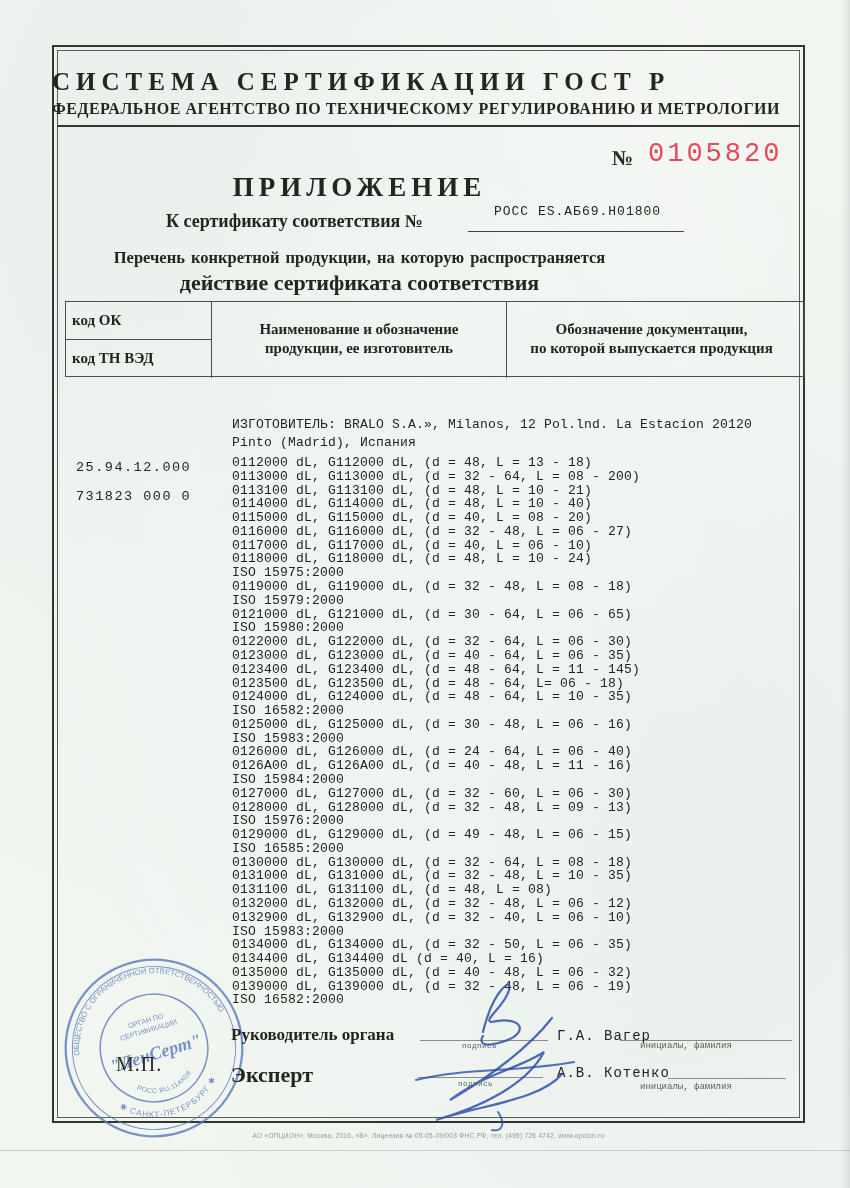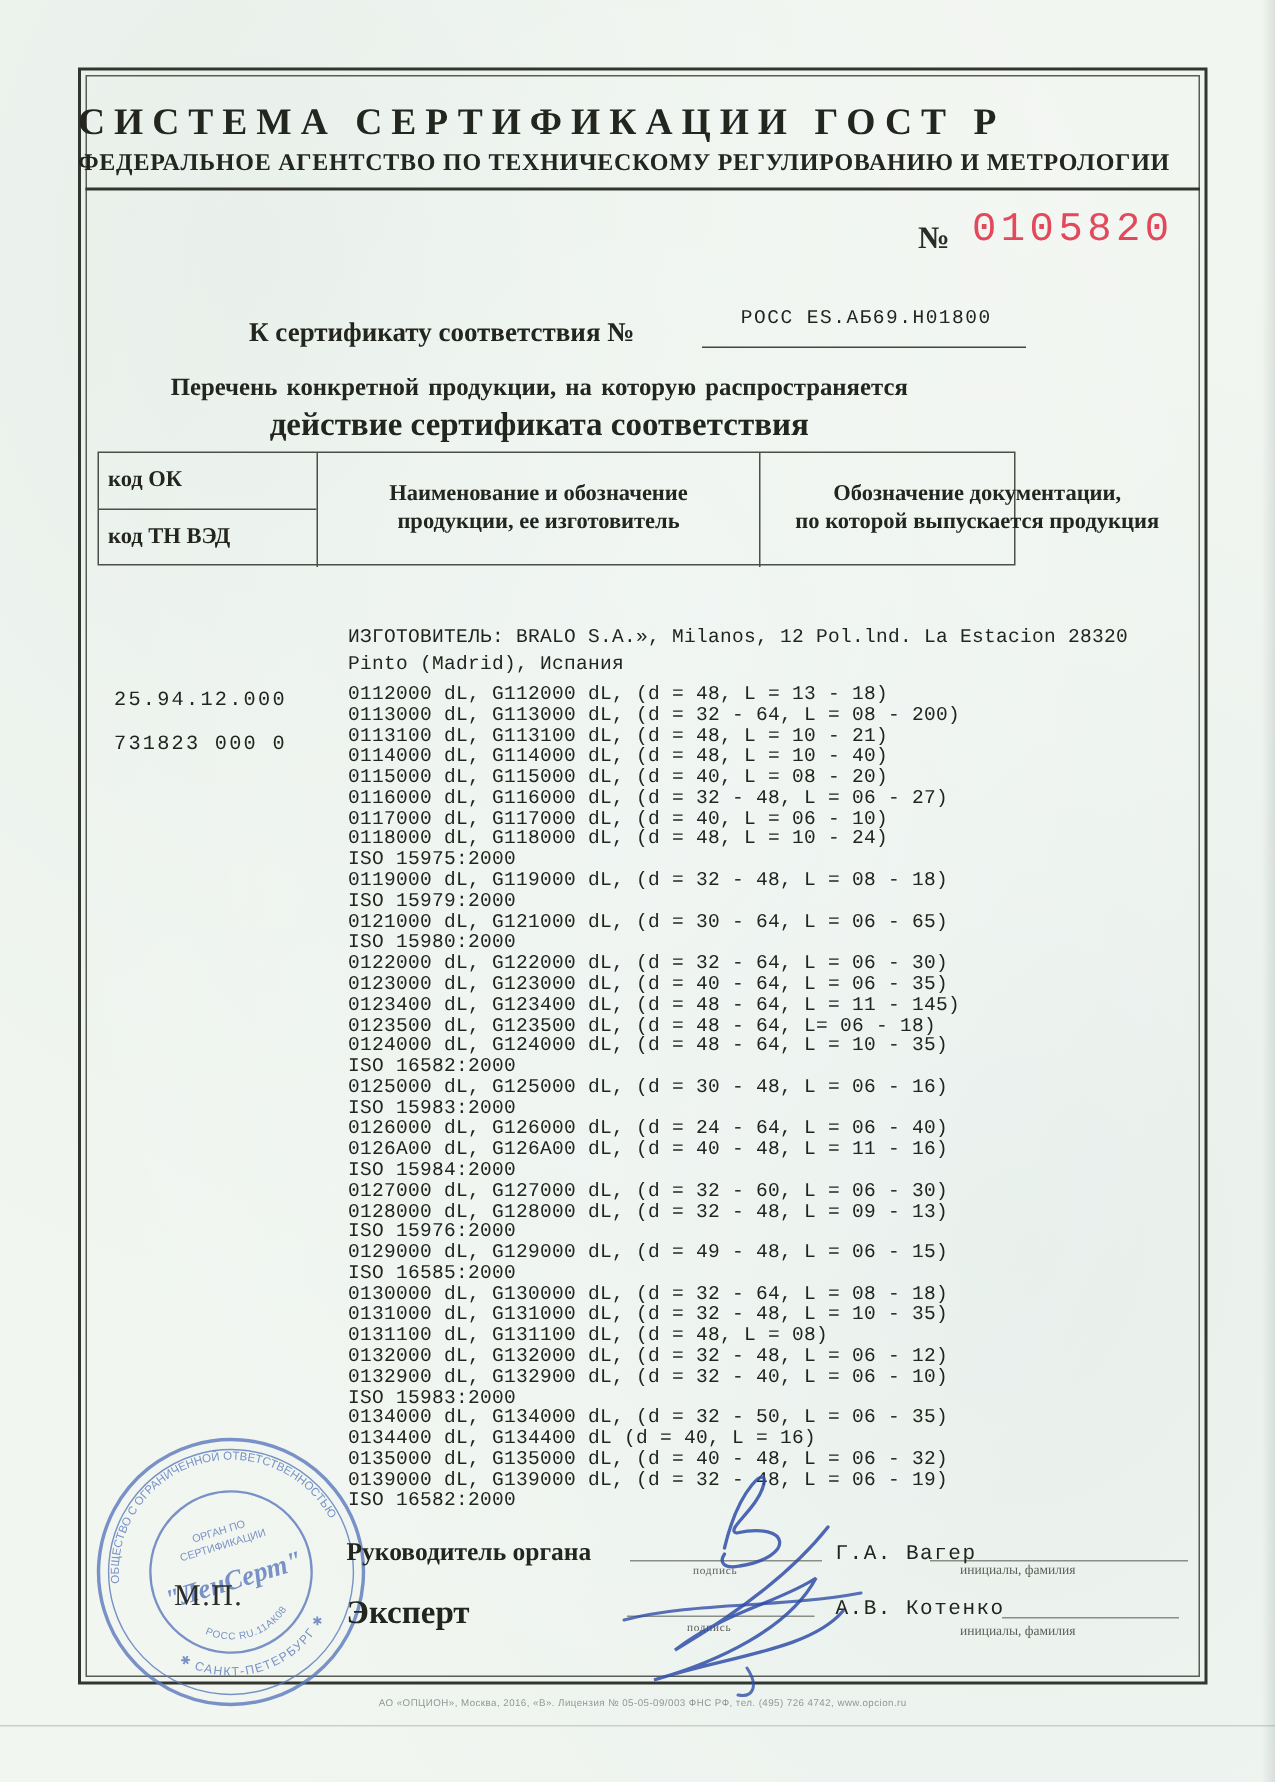--- a/index.html
+++ b/index.html
@@ -38,21 +38,21 @@
 
   .certref-label { position:absolute; left:166px; top:211px; font-size:18px; font-weight:bold; color:#23261f; }
   .certref-value { position:absolute; left:470px; top:204px; width:215px; text-align:center;
     font-family:"Liberation Mono", monospace; font-size:13px; letter-spacing:1px; color:#2c2f2a; }
   .certref-line { position:absolute; left:468px; top:231px; width:216px; height:1px; background:#44473f; }
 
   .sub1 { top:248px; font-size:16.5px; font-weight:bold; word-spacing:2px; color:#23261f; }
   .sub2 { top:270px; font-size:22px; font-weight:bold; color:#23261f; }
 
   
-  .tbl { position:absolute; left:65px; top:301px; width:612px; height:76px; border:1px solid #4c4f47; }
+  .tbl { position:absolute; left:65px; top:301px; width:740px; height:76px; border:1px solid #4c4f47; }
   .tbl .v1 { position:absolute; left:145px; top:0; width:1px; height:76px; background:#4c4f47; }
   .tbl .v2 { position:absolute; left:440px; top:0; width:1px; height:76px; background:#4c4f47; }
   .tbl .h1 { position:absolute; left:0; top:37px; width:145px; height:1px; background:#4c4f47; }
   .tbl-cell { position:absolute; font-size:15px; font-weight:600; color:#23261f; line-height:19px; }
   .c-ok   { left:6px; top:9px; }
   .c-tn   { left:6px; top:47px; }
   .c-mid  { left:146px; top:18px; width:294px; text-align:center; white-space:pre-line; }
   .c-doc  { left:441px; top:18px; width:289px; text-align:center; white-space:pre-line; }
 
   
@@ -64,21 +64,21 @@
   .code-tnved{ position:absolute; left:76px; top:489px; font-size:13.5px; letter-spacing:1.5px; }
 
   
   .role1 { position:absolute; left:231px; top:1025px; font-size:17px; font-weight:bold; color:#23261f; }
   .role2 { position:absolute; left:231px; top:1062px; font-size:22px; font-weight:bold; color:#23261f; }
   .sigline { position:absolute; height:1px; background:#8a8e86; }
   .sl1 { left:420px; top:1040px; width:128px; }
   .sl1b{ left:620px; top:1040px; width:172px; }
   .sl2 { left:418px; top:1077px; width:125px; }
   .sl2b{ left:668px; top:1078px; width:118px; }
-  .tiny { position:absolute; font-family:Liberation Serif, serif; color:#5c6058;text-align:center; }
+  .tiny { position:absolute; font-family:Liberation Mono, monospace; color:#5c6058;text-align:center; }
   .lab-p1 { left:462px; top:1042px; font-size:7.5px; letter-spacing:.5px; }
   .lab-p2 { left:458px; top:1080px; font-size:7.5px; letter-spacing:.5px; }
   .lab-n1 { left:640px; top:1041px; font-size:9px; }
   .lab-n2 { left:640px; top:1082px; font-size:9px; }
   .name1 { position:absolute; left:557px; top:1028px; font-size:14px; letter-spacing:1px; }
   .name2 { position:absolute; left:557px; top:1065px; font-size:14px; letter-spacing:1px; }
 
   .sig-svg { position:absolute; }
   .stamp { position:absolute; left:58px; top:952px; width:192px; height:192px;
     transform:rotate(-17deg); opacity:.8; }
@@ -96,20 +96,21 @@
     <div class="frame-inner"></div>
   </div>
 
   <div class="txt center hdr1">СИСТЕМА СЕРТИФИКАЦИИ ГОСТ Р</div>
   <div class="txt center hdr2">ФЕДЕРАЛЬНОЕ АГЕНТСТВО ПО ТЕХНИЧЕСКОМУ РЕГУЛИРОВАНИЮ И МЕТРОЛОГИИ</div>
   <div class="hdr-rule"></div>
 
   <div class="no-sign">№</div>
   <div class="no-value" style="color:#e2495a;">0105820</div>
 
+  <div class="txt center title">ПРИЛОЖЕНИЕ</div>
 
   <div class="certref-label">К сертификату соответствия №</div>
   <div class="certref-value mono">РОСС ES.АБ69.Н01800</div>
   <div class="certref-line"></div>
 
   <div class="txt center sub1">Перечень конкретной продукции,  на которую распространяется</div>
   <div class="txt center sub2">действие сертификата соответствия</div>
 
   <div class="tbl">
     <div class="v1"></div>
@@ -120,21 +121,21 @@
     <div class="tbl-cell c-mid">Наименование и обозначение
 продукции, ее изготовитель</div>
     <div class="tbl-cell c-doc">Обозначение документации,
 по которой выпускается продукция</div>
   </div>
 
   <div class="code-ok mono">25.94.12.000</div>
   <div class="code-tnved mono">731823 000 0</div>
 
   <div class="manufacturer mono">
-      <div>ИЗГОТОВИТЕЛЬ: BRALO S.A.», Milanos, 12 Pol.lnd. La Estacion 28320</div>
+      <div>ИЗГОТОВИТЕЛЬ: BRALO S.A.», Milanos, 12 Pol.lnd. La Estacion 20120</div>
       <div>Pinto (Madrid), Испания</div>
     </div>
   <div class="products mono">
       <div>0112000 dL, G112000 dL, (d = 48, L = 13 - 18)</div>
       <div>0113000 dL, G113000 dL, (d = 32 - 64, L = 08 - 200)</div>
       <div>0113100 dL, G113100 dL, (d = 48, L = 10 - 21)</div>
       <div>0114000 dL, G114000 dL, (d = 48, L = 10 - 40)</div>
       <div>0115000 dL, G115000 dL, (d = 40, L = 08 - 20)</div>
       <div>0116000 dL, G116000 dL, (d = 32 - 48, L = 06 - 27)</div>
       <div>0117000 dL, G117000 dL, (d = 40, L = 06 - 10)</div>

